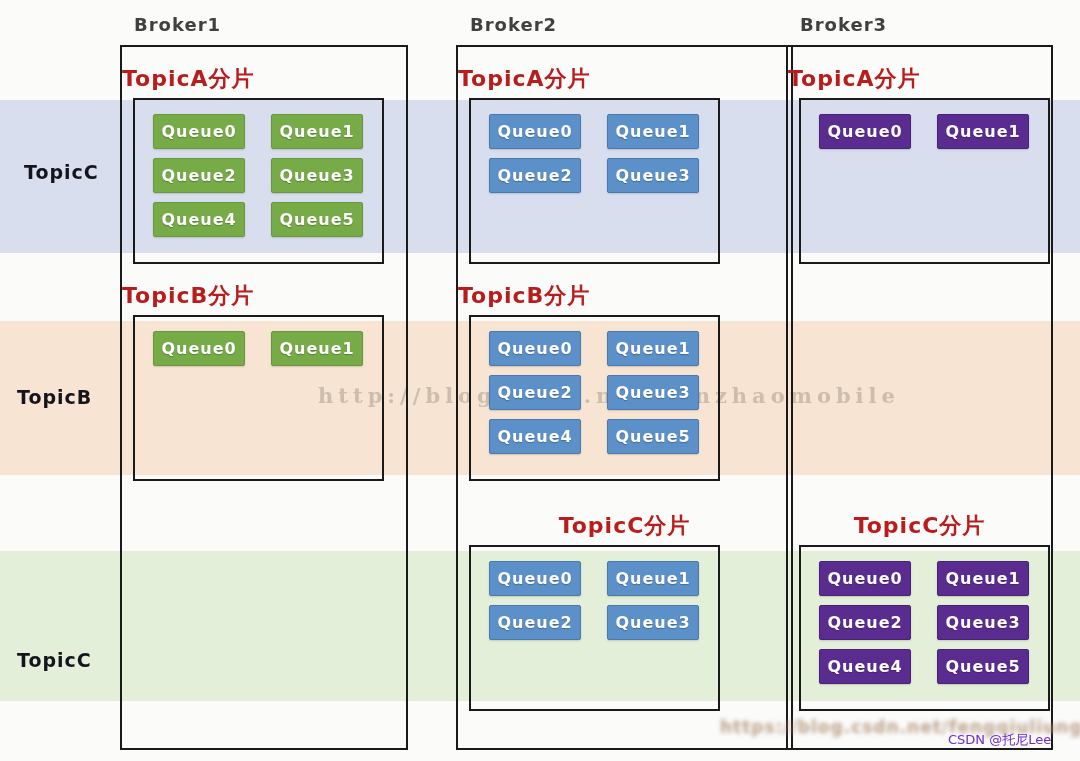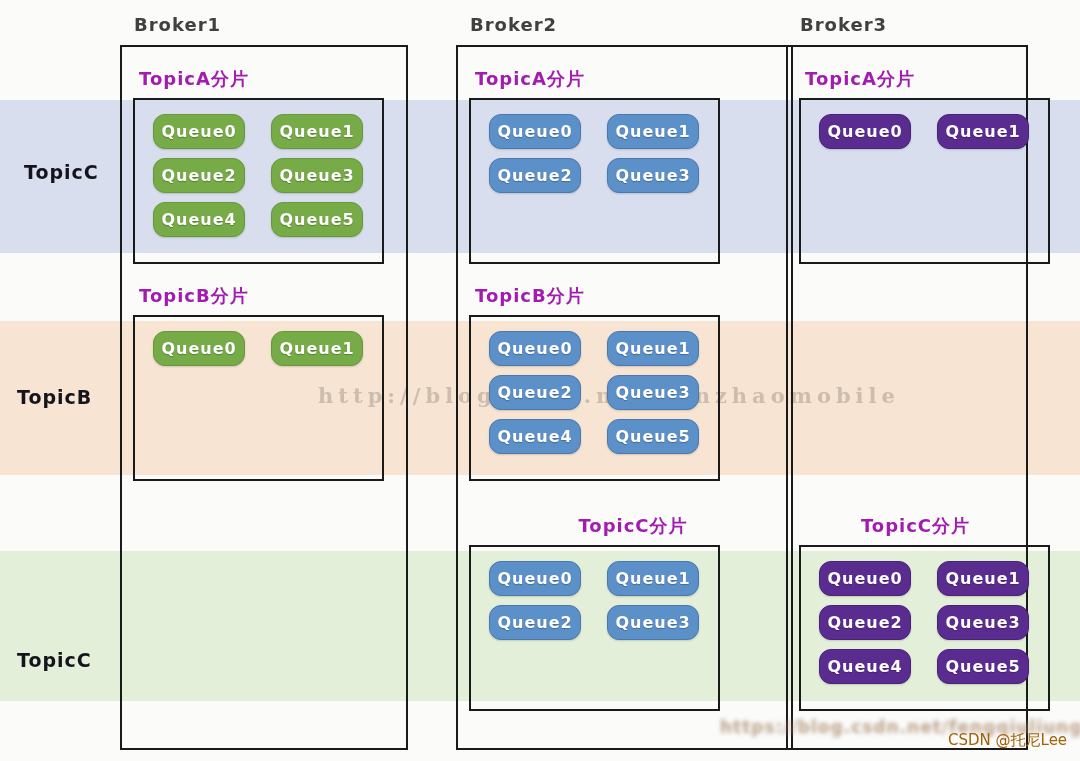--- a/index.html
+++ b/index.html
@@ -27,58 +27,58 @@
     font-size:21px;font-weight:bold;letter-spacing:5px;
     color:rgba(168,156,144,0.55);white-space:nowrap;
   }
   
   .broker{
     position:absolute;top:45px;height:705px;z-index:4;
     border:2px solid #1a1a1a;box-sizing:border-box;background:transparent;
   }
   .broker-0{left:120px;width:288px;}
   .broker-1b{left:456px;width:337px;}
-  .broker-2b{left:786px;width:242px;}
+  .broker-2b{left:786px;width:267px;}
   .broker-label{
     position:absolute;top:-33px;left:12px;
     font-size:18px;font-weight:bold;color:#404040;letter-spacing:1px;
   }
   
   .shard{position:absolute;left:0;width:100%;}
   .shard-A{top:17px;}
   .shard-B{top:234px;}
   .shard-C{top:464px;text-align:center;}
   .shard-label{
-    margin-left:17px;height:30px;line-height:30px;
-    font-size:18px;font-weight:bold;color:#a21caf;letter-spacing:1px;
+    height:30px;line-height:30px;
+    font-size:22px;font-weight:bold;color:#b91c1c;letter-spacing:1px;
   }
   .shard-box{
     margin-left:11px;margin-top:4px;width:251px;height:166px;
     border:2px solid #1a1a1a;box-sizing:border-box;
     padding:14px 0 0 18px;
     display:flex;flex-wrap:wrap;gap:9px 26px;align-content:flex-start;
     background:transparent;
   }
   .queue{
     width:92px;height:35px;box-sizing:border-box;
     display:flex;align-items:center;justify-content:center;
     font-size:16px;font-weight:bold;color:#fff;letter-spacing:1px;
-    border:1px solid;border-radius:12px;
+    border:1px solid;border-radius:2px;
     text-shadow:0 1px 1px rgba(0,0,0,0.25);
     box-shadow:0 1px 2px rgba(0,0,0,0.15);
   }
   
   .wm-blur{
     position:absolute;left:720px;top:717px;z-index:6;
     font-size:17px;font-weight:bold;letter-spacing:1px;white-space:nowrap;
     color:rgba(172,140,110,0.8);filter:blur(2.2px);
   }
   .wm-credit{
     position:absolute;left:948px;top:731px;z-index:7;
-    font-size:15px;color:#a16207;white-space:nowrap;
+    font-size:13px;color:#6d28d9;white-space:nowrap;
   }
 </style>
 </head>
 <body>
 
 <div class="canvas">
 
   <div class="band band-0" style="background: rgb(216, 222, 238);"></div>
   <div class="band band-1" style="background: rgb(248, 228, 210);"></div>
   <div class="band band-2" style="background: rgb(228, 239, 217);"></div>

